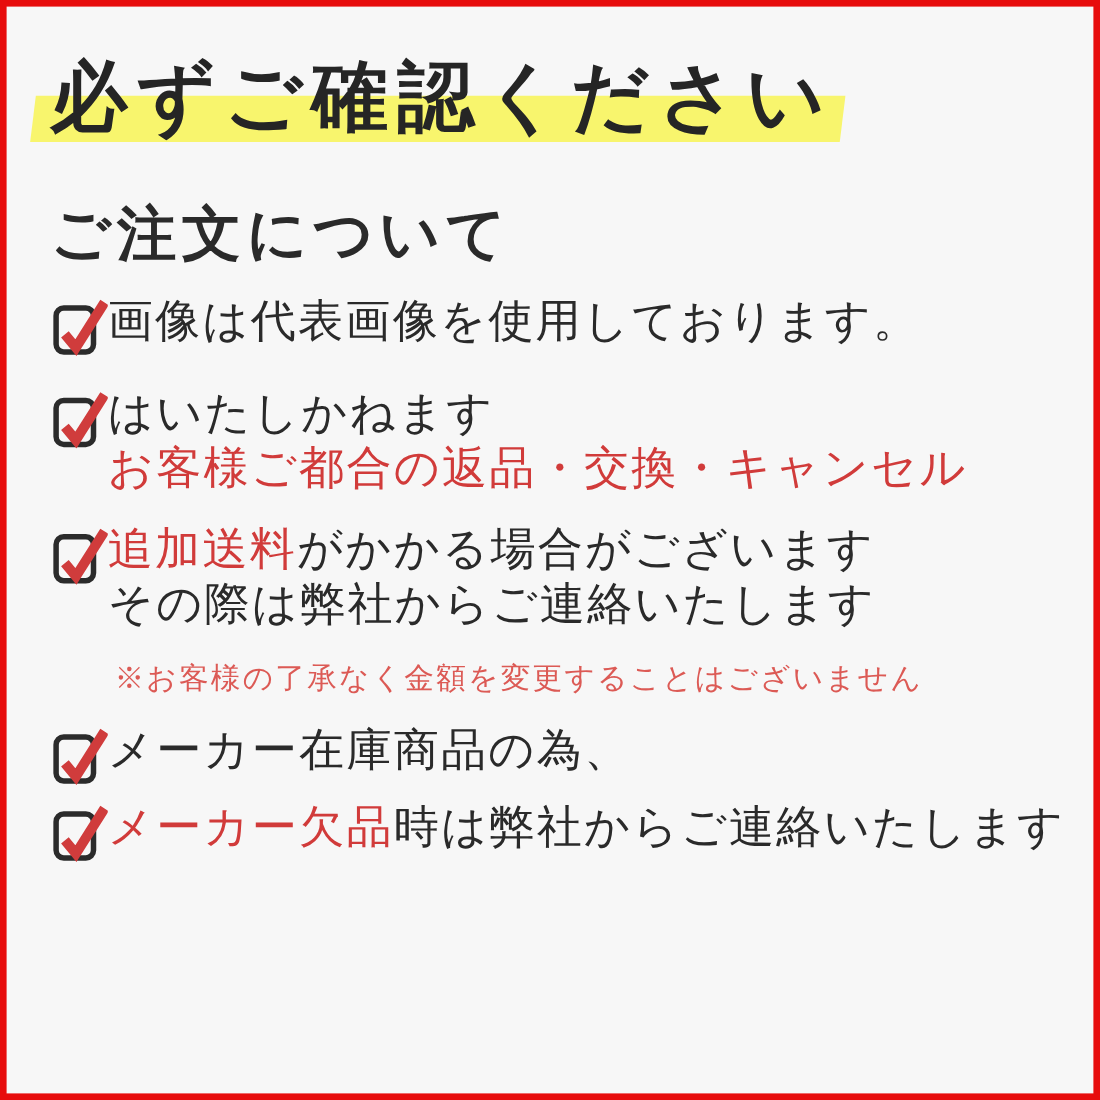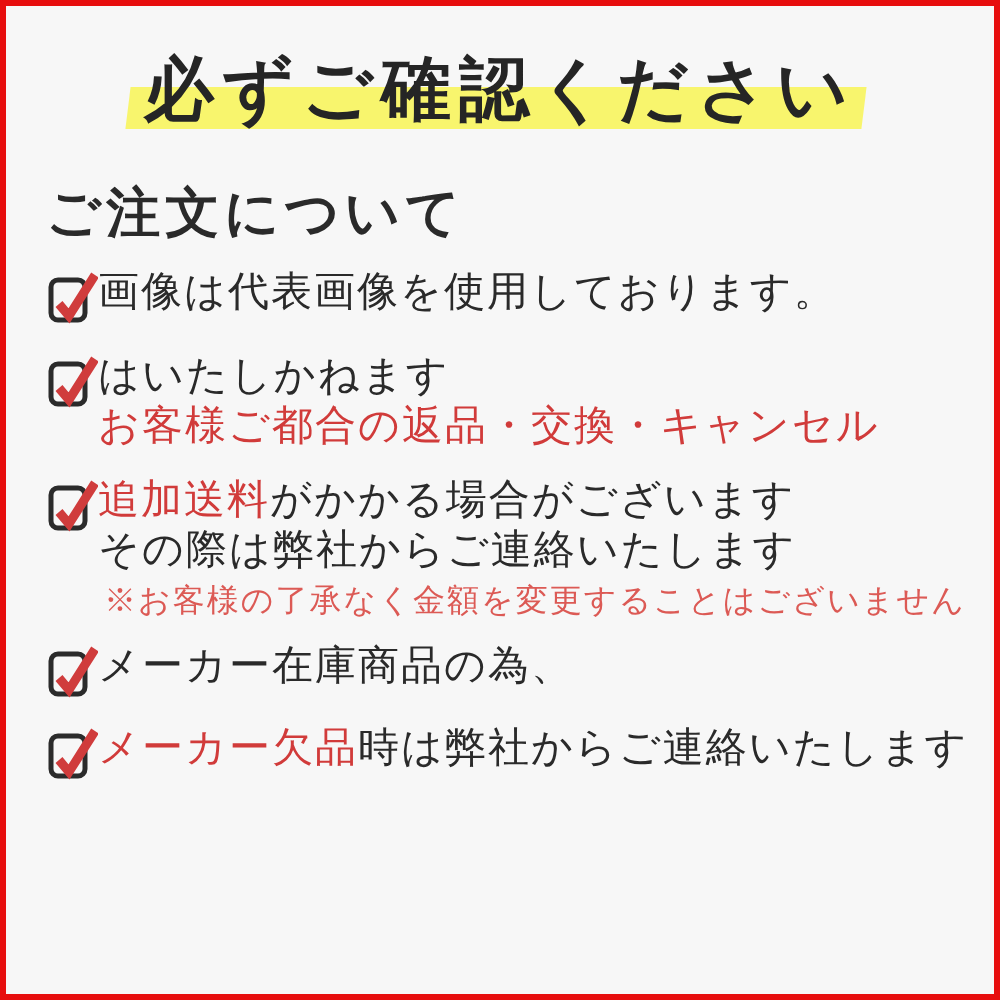--- a/index.html
+++ b/index.html
@@ -8,21 +8,21 @@
     box-sizing: border-box;
     background: var(--page-bg, #f7f7f7);
     border: 6px solid var(--border-red, #e70d0d);
     overflow: hidden;
     font-family: "Liberation Serif", "DejaVu Serif", serif;
     color: var(--text-black, #2a2a2a);
   }
   .content { padding: 0 40px; }
 
   
-  .title-row { text-align: center; margin-top: 38px; }
+  .title-row { text-align: left; margin-top: 38px; }
   .title-inner { position: relative; display: inline-block; }
   .title-highlight {
     position: absolute;
     left: -16px; right: -8px;
     bottom: 6px; height: 42px;
     background: var(--highlight-yellow, #f8f56d);
     transform: skewX(-7deg);
     z-index: 0;
   }
   h1.page-title {
@@ -46,38 +46,38 @@
   }
   h2.first { margin-top: 46px; }
   h2.second { margin-top: 20px; }
 
   
   .item { display: flex; align-items: flex-start; gap: 0; }
   .item.m1 { margin-top: 20px; }
   .item.m2 { margin-top: 26px; }
   .item.m3 { margin-top: 24px; }
   .item.m4 { margin-top: 22px; }
-  .item.m5 { margin-top: 24px; }
+  .item.m5 { margin-top: 12px; }
   .checkbox-svg { width: 52px; height: 56px; flex: 0 0 auto; margin-top: 2px; display: block; }
   .cb-rect { fill: none; stroke: var(--checkbox-stroke, #2b2b2b); stroke-width: 5; }
   .cb-check { fill: none; stroke: var(--checkmark-red, #d03c3c); stroke-width: 9; }
   .lines { min-width: 0; }
   .lines p {
     margin: 0;
     font-size: 41px; line-height: 50px;
     letter-spacing: 2px;
     font-weight: 500;
     white-space: nowrap;
   }
   .seg-black { color: var(--text-black, #2a2a2a); }
   .seg-red { color: var(--text-red, #d13b3a); }
   .lines p.note {
-    margin-top: 8px;
+    margin-top: 24px;
     padding-left: 6px;
-    font-size: 32px; line-height: 36px;
+    font-size: 27px; line-height: 36px;
     letter-spacing: 2px;
     color: var(--note-red, #dc5a55);
   }
 </style>
 </head>
 <body>
 
 <div class="content">
 
   <div class="title-row">

